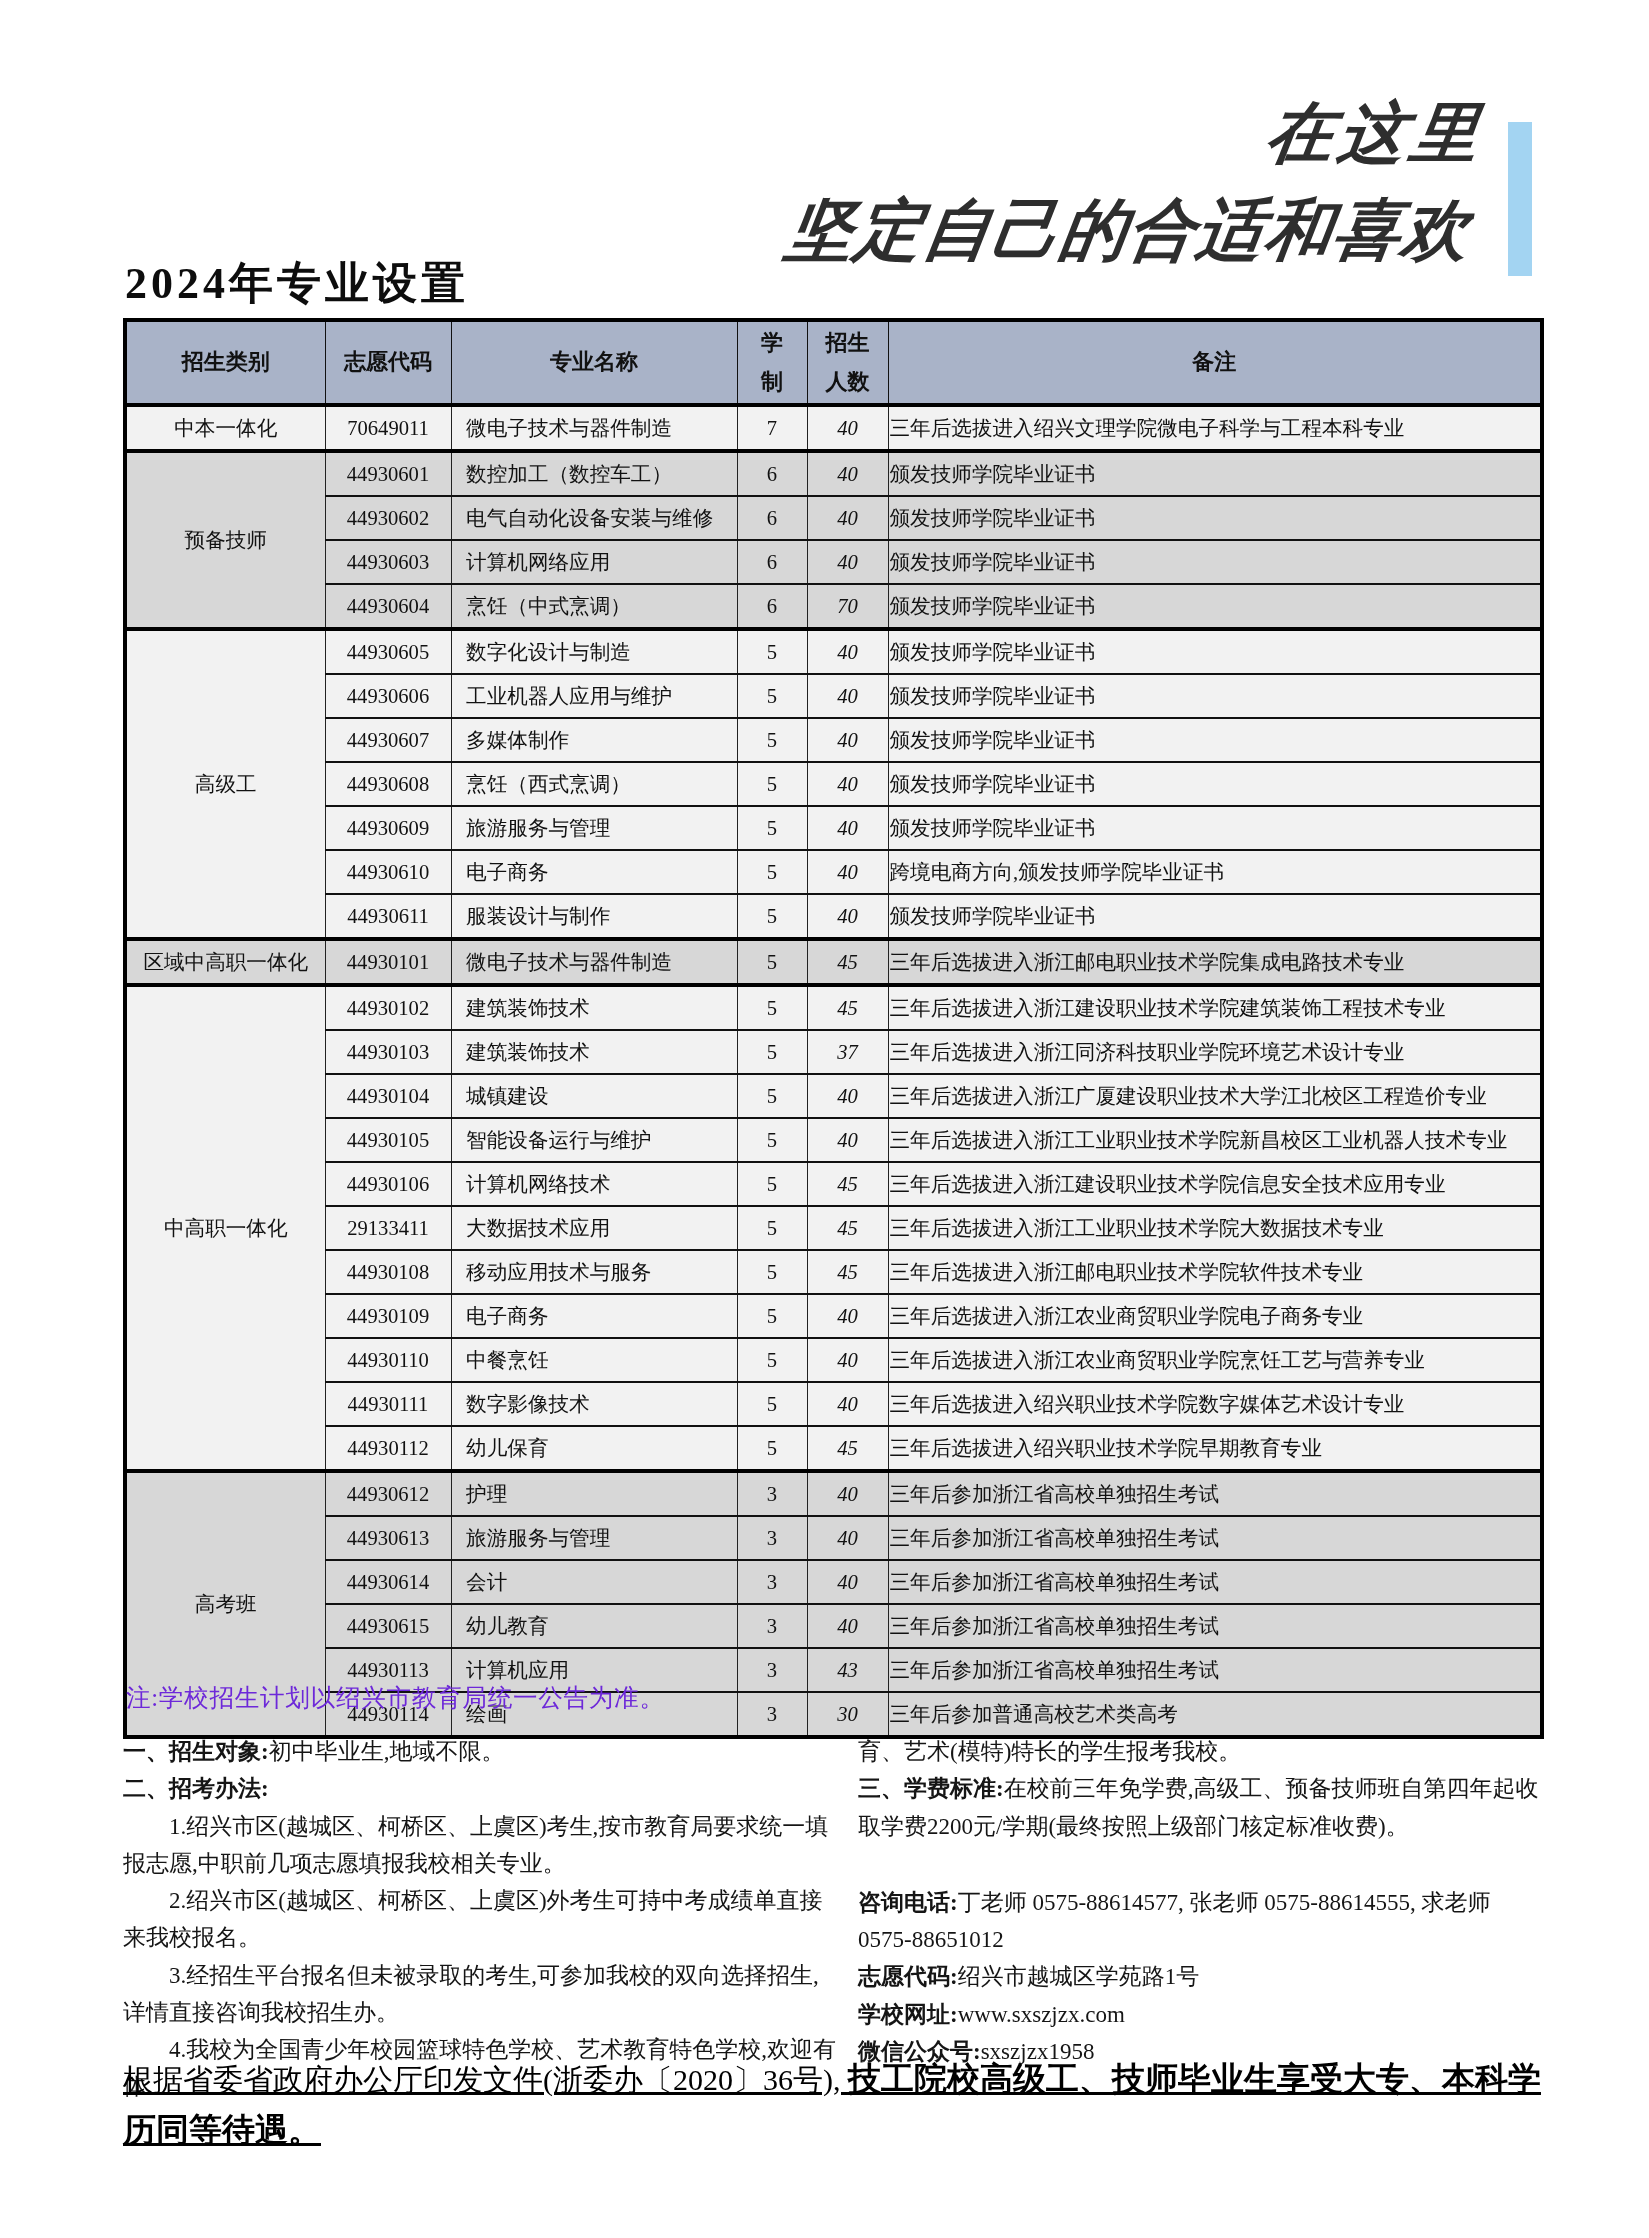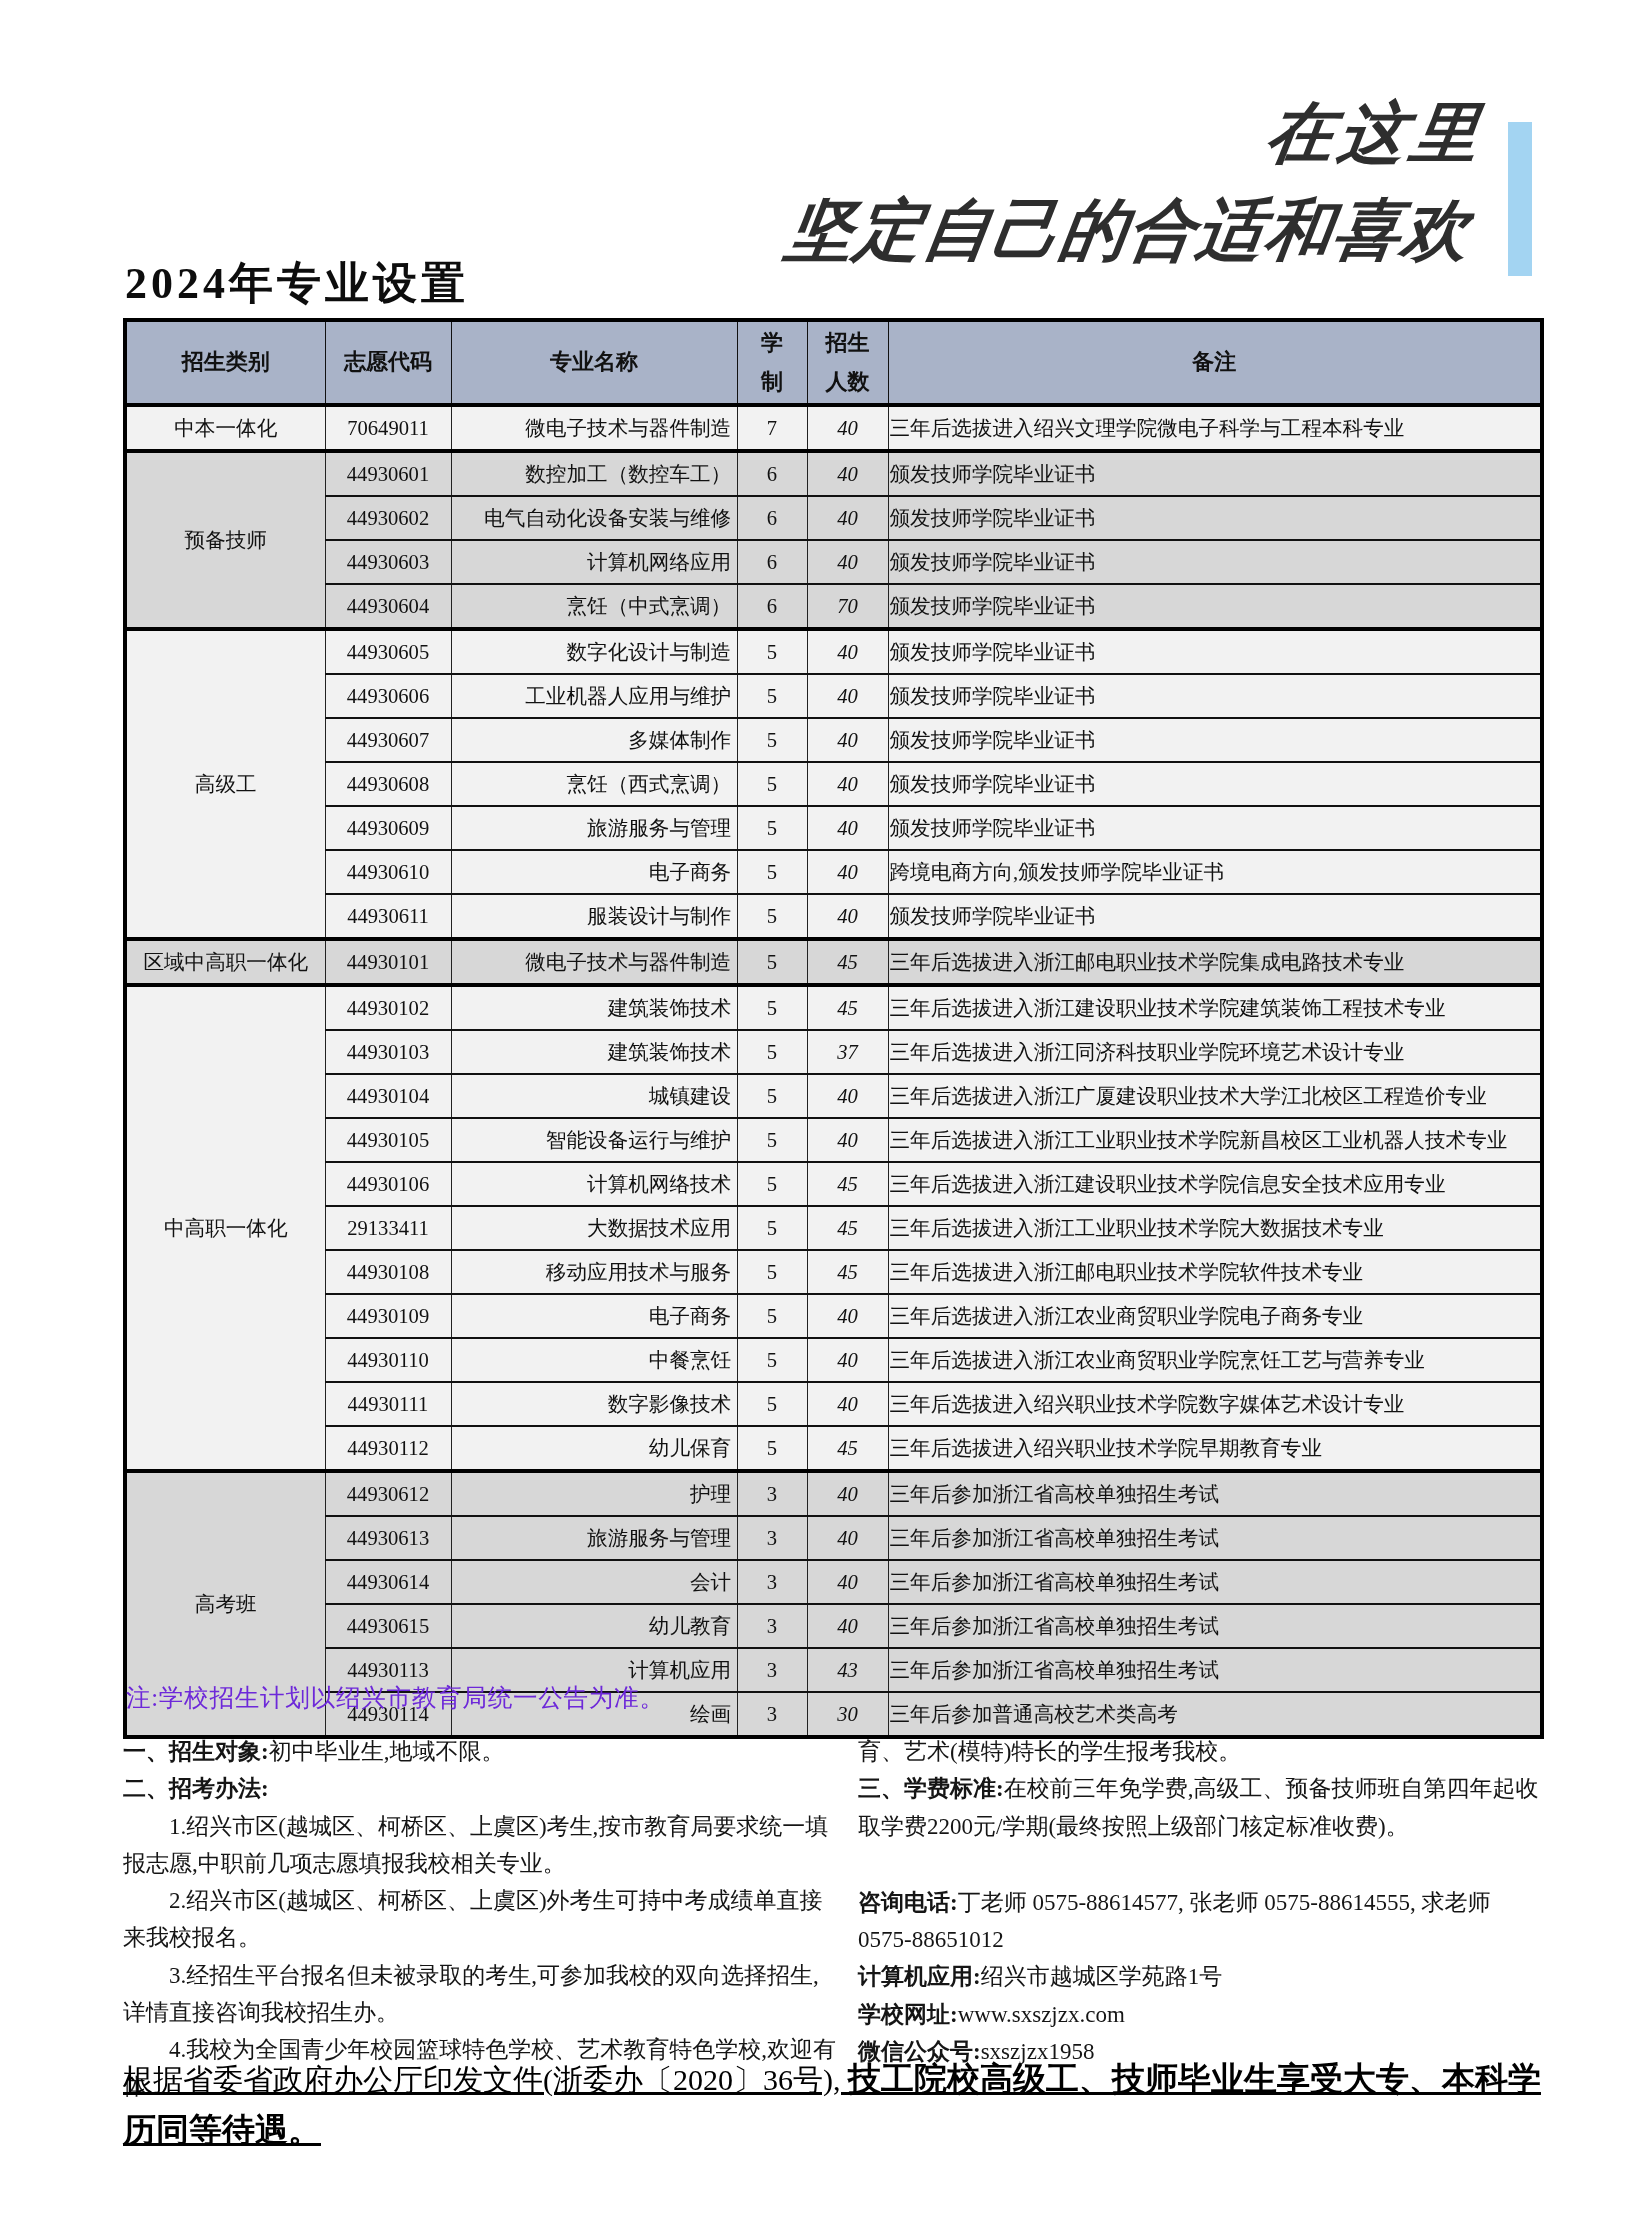--- a/index.html
+++ b/index.html
@@ -41,21 +41,21 @@
     height:42px;font-size:20.6px;padding:0 5.3px;
     border-left:1.3px solid #222;border-right:1.3px solid #222;
     border-top:2.7px double #111;
     overflow:hidden;white-space:nowrap;
   }
   tr.group-first td{border-top:4px solid #000;}
   tr.light{background:#f2f2f2;}
   tr.gray{background:#d7d7d7;}
   td.cat{text-align:center;}
   td.code{text-align:center;}
-  td.name{text-align:right;padding-left:14.6px;}
+  td.name{text-align:left;padding-left:14.6px;}
   td.years{text-align:center;}
   td.count{text-align:center;font-style:italic;}
   td.remark{text-align:left;padding-left:1px;}
 
   
   .note-line{position:absolute;left:126px;top:1681px;font-size:24.6px;color:#6d28d9;letter-spacing:0.7px;}
   .columns{position:absolute;left:123px;top:1733px;width:1417px;display:flex;}
   .col-left{width:715px;margin-right:20px;}
   .col-right{width:682px;}
   .columns p{margin:0;font-size:23px;line-height:1.62;color:#151515;}
@@ -334,21 +334,21 @@
         <p class="indent"><span>1.绍兴市区(越城区、柯桥区、上虞区)考生,按市教育局要求统一填报志愿,中职前几项志愿填报我校相关专业。</span></p>
         <p class="indent"><span>2.绍兴市区(越城区、柯桥区、上虞区)外考生可持中考成绩单直接来我校报名。</span></p>
         <p class="indent"><span>3.经招生平台报名但未被录取的考生,可参加我校的双向选择招生,详情直接咨询我校招生办。</span></p>
         <p class="indent"><span>4.我校为全国青少年校园篮球特色学校、艺术教育特色学校,欢迎有体</span></p>
       </div>
     <div class="col-right">
         <p><span>育、艺术(模特)特长的学生报考我校。</span></p>
         <p><b>三、学费标准:</b><span>在校前三年免学费,高级工、预备技师班自第四年起收取学费2200元/学期(最终按照上级部门核定标准收费)。</span></p>
         <div style="height: 39px;"></div>
         <p><b>咨询电话:</b><span>丁老师 0575-88614577, 张老师 0575-88614555, 求老师 0575-88651012</span></p>
-        <p><b>计算机应用:</b><span>绍兴市越城区学苑路1号</span></p>
+        <p><b>志愿代码:</b><span>绍兴市越城区学苑路1号</span></p>
         <p><b>学校网址:</b><span>www.sxszjzx.com</span></p>
         <p><b>微信公众号:</b><span>sxszjzx1958</span></p>
       </div>
   </div>
 
   <div class="footer">
     <span>根据省委省政府办公厅印发文件(浙委办〔2020〕36号), </span><span class="strong">技工院校高级工、技师毕业生享受大专、本科学历同等待遇。</span>
   </div>
 
 </div>

